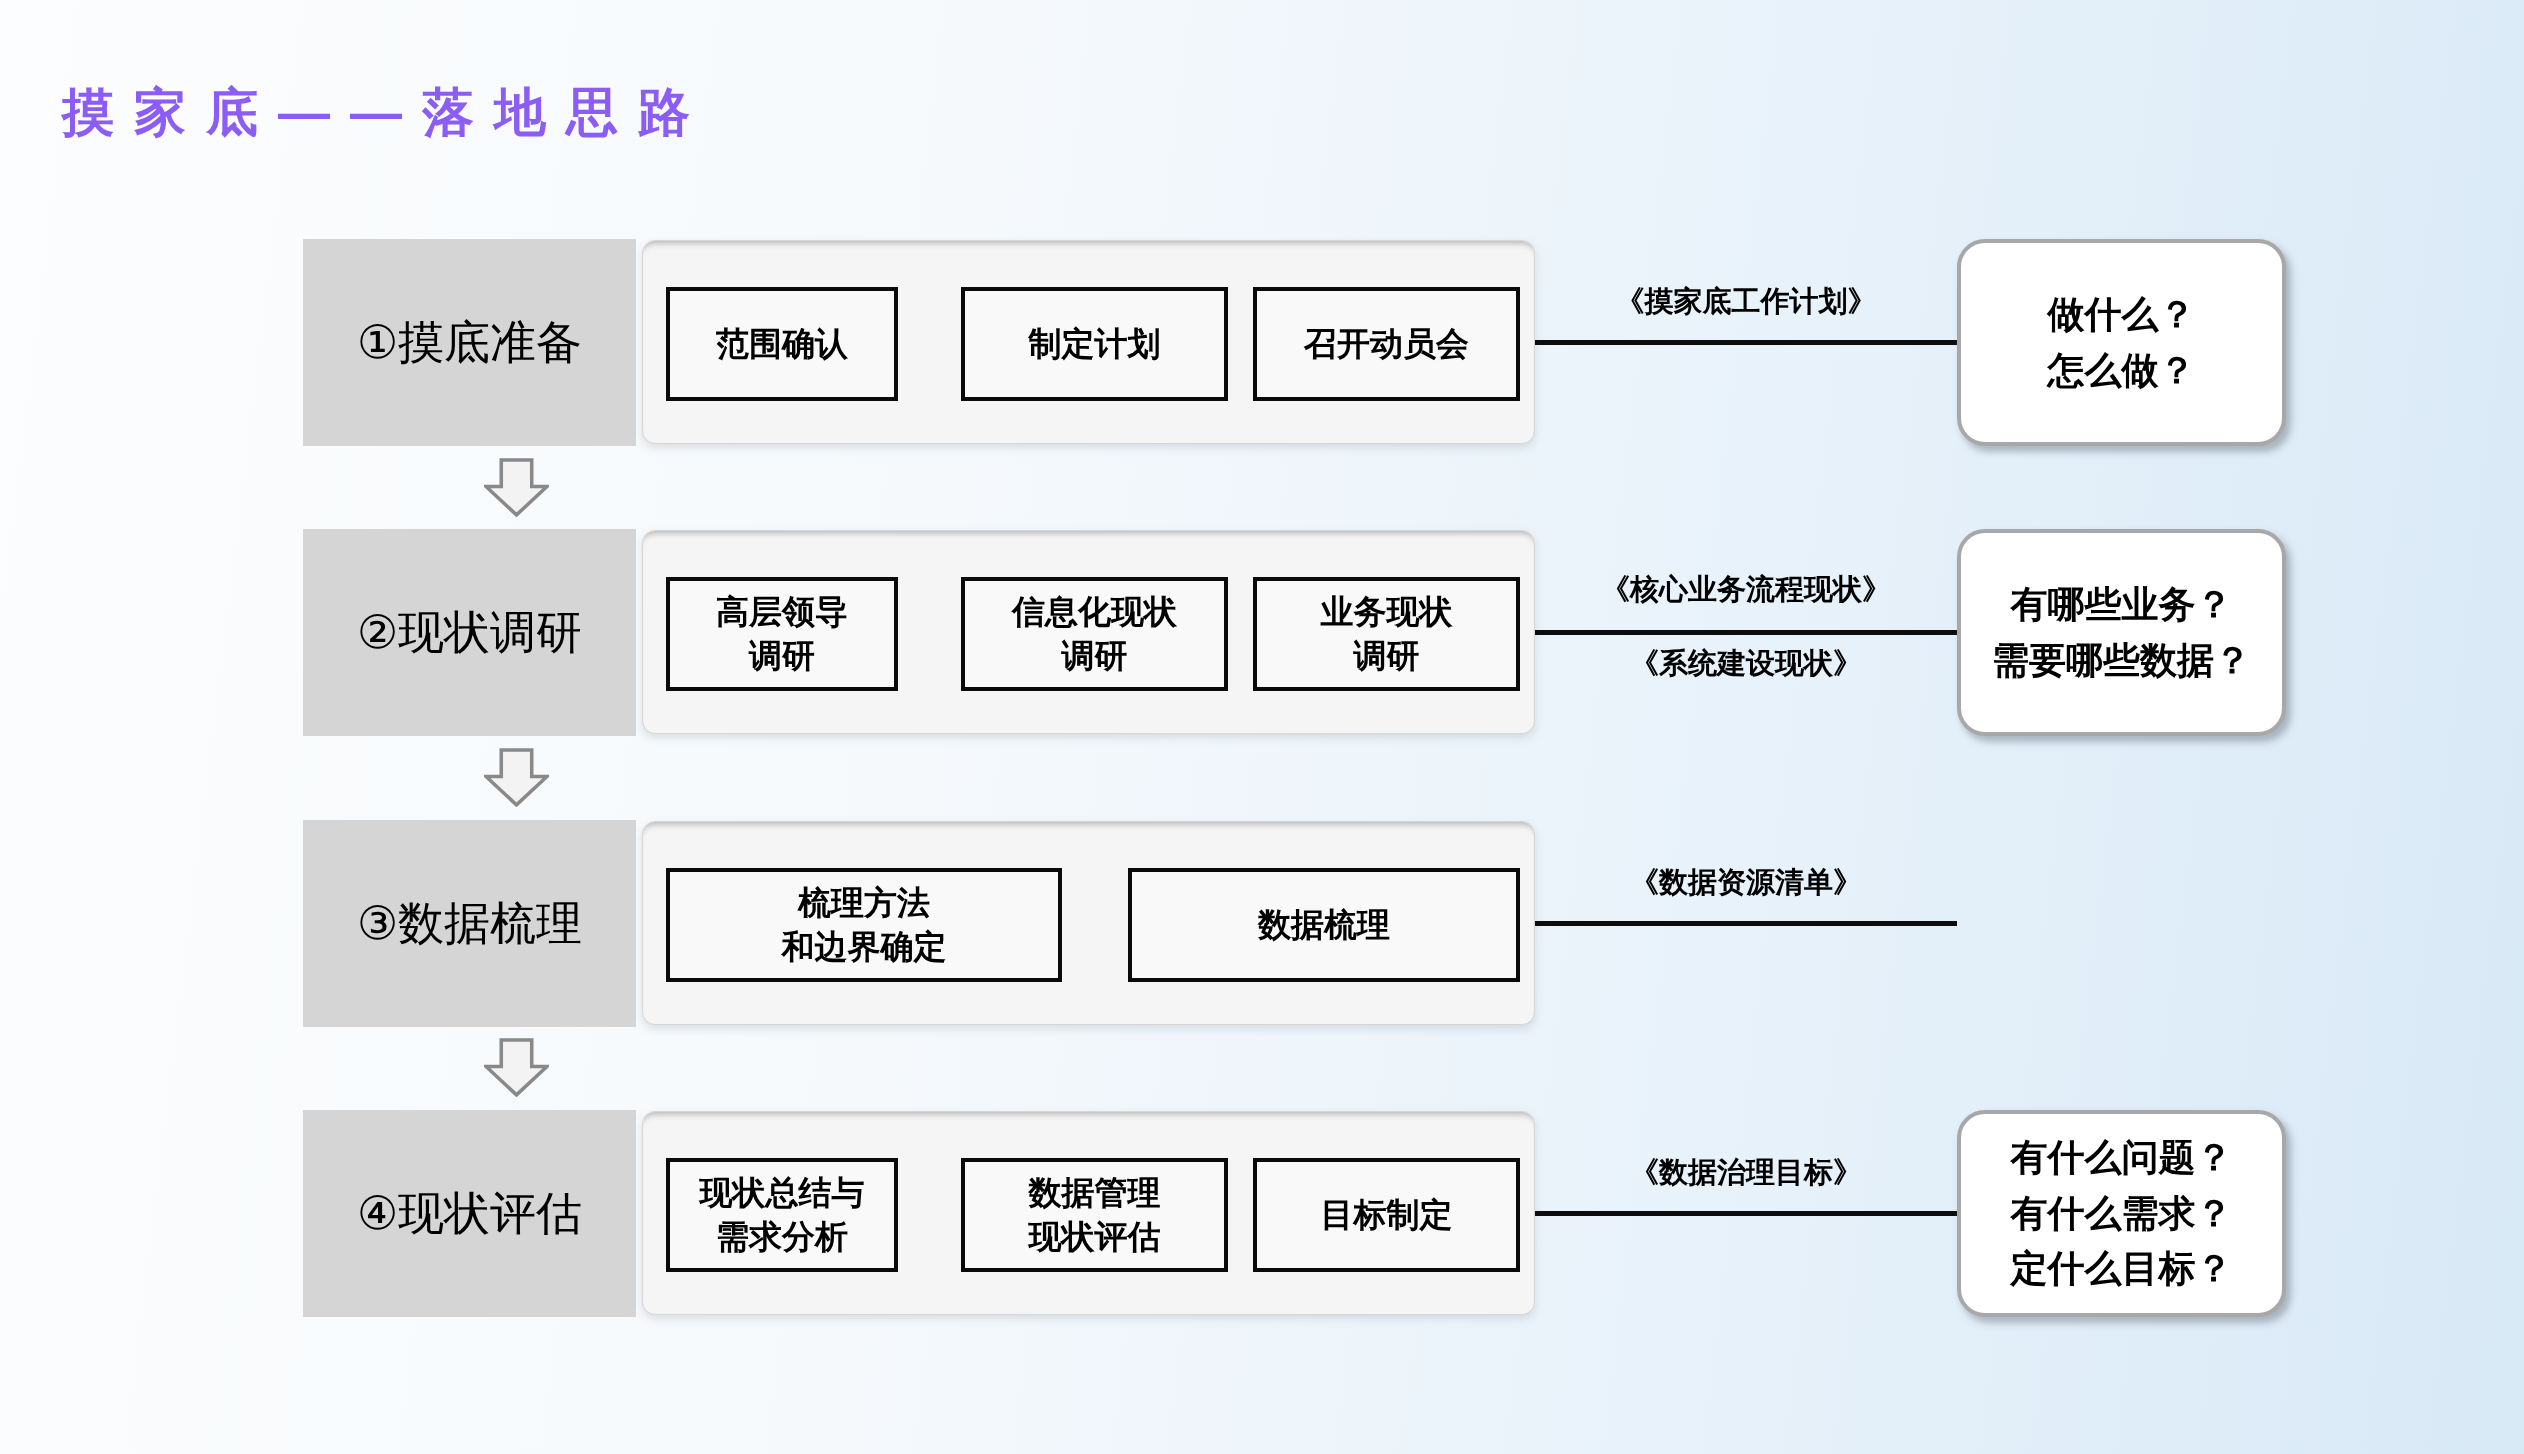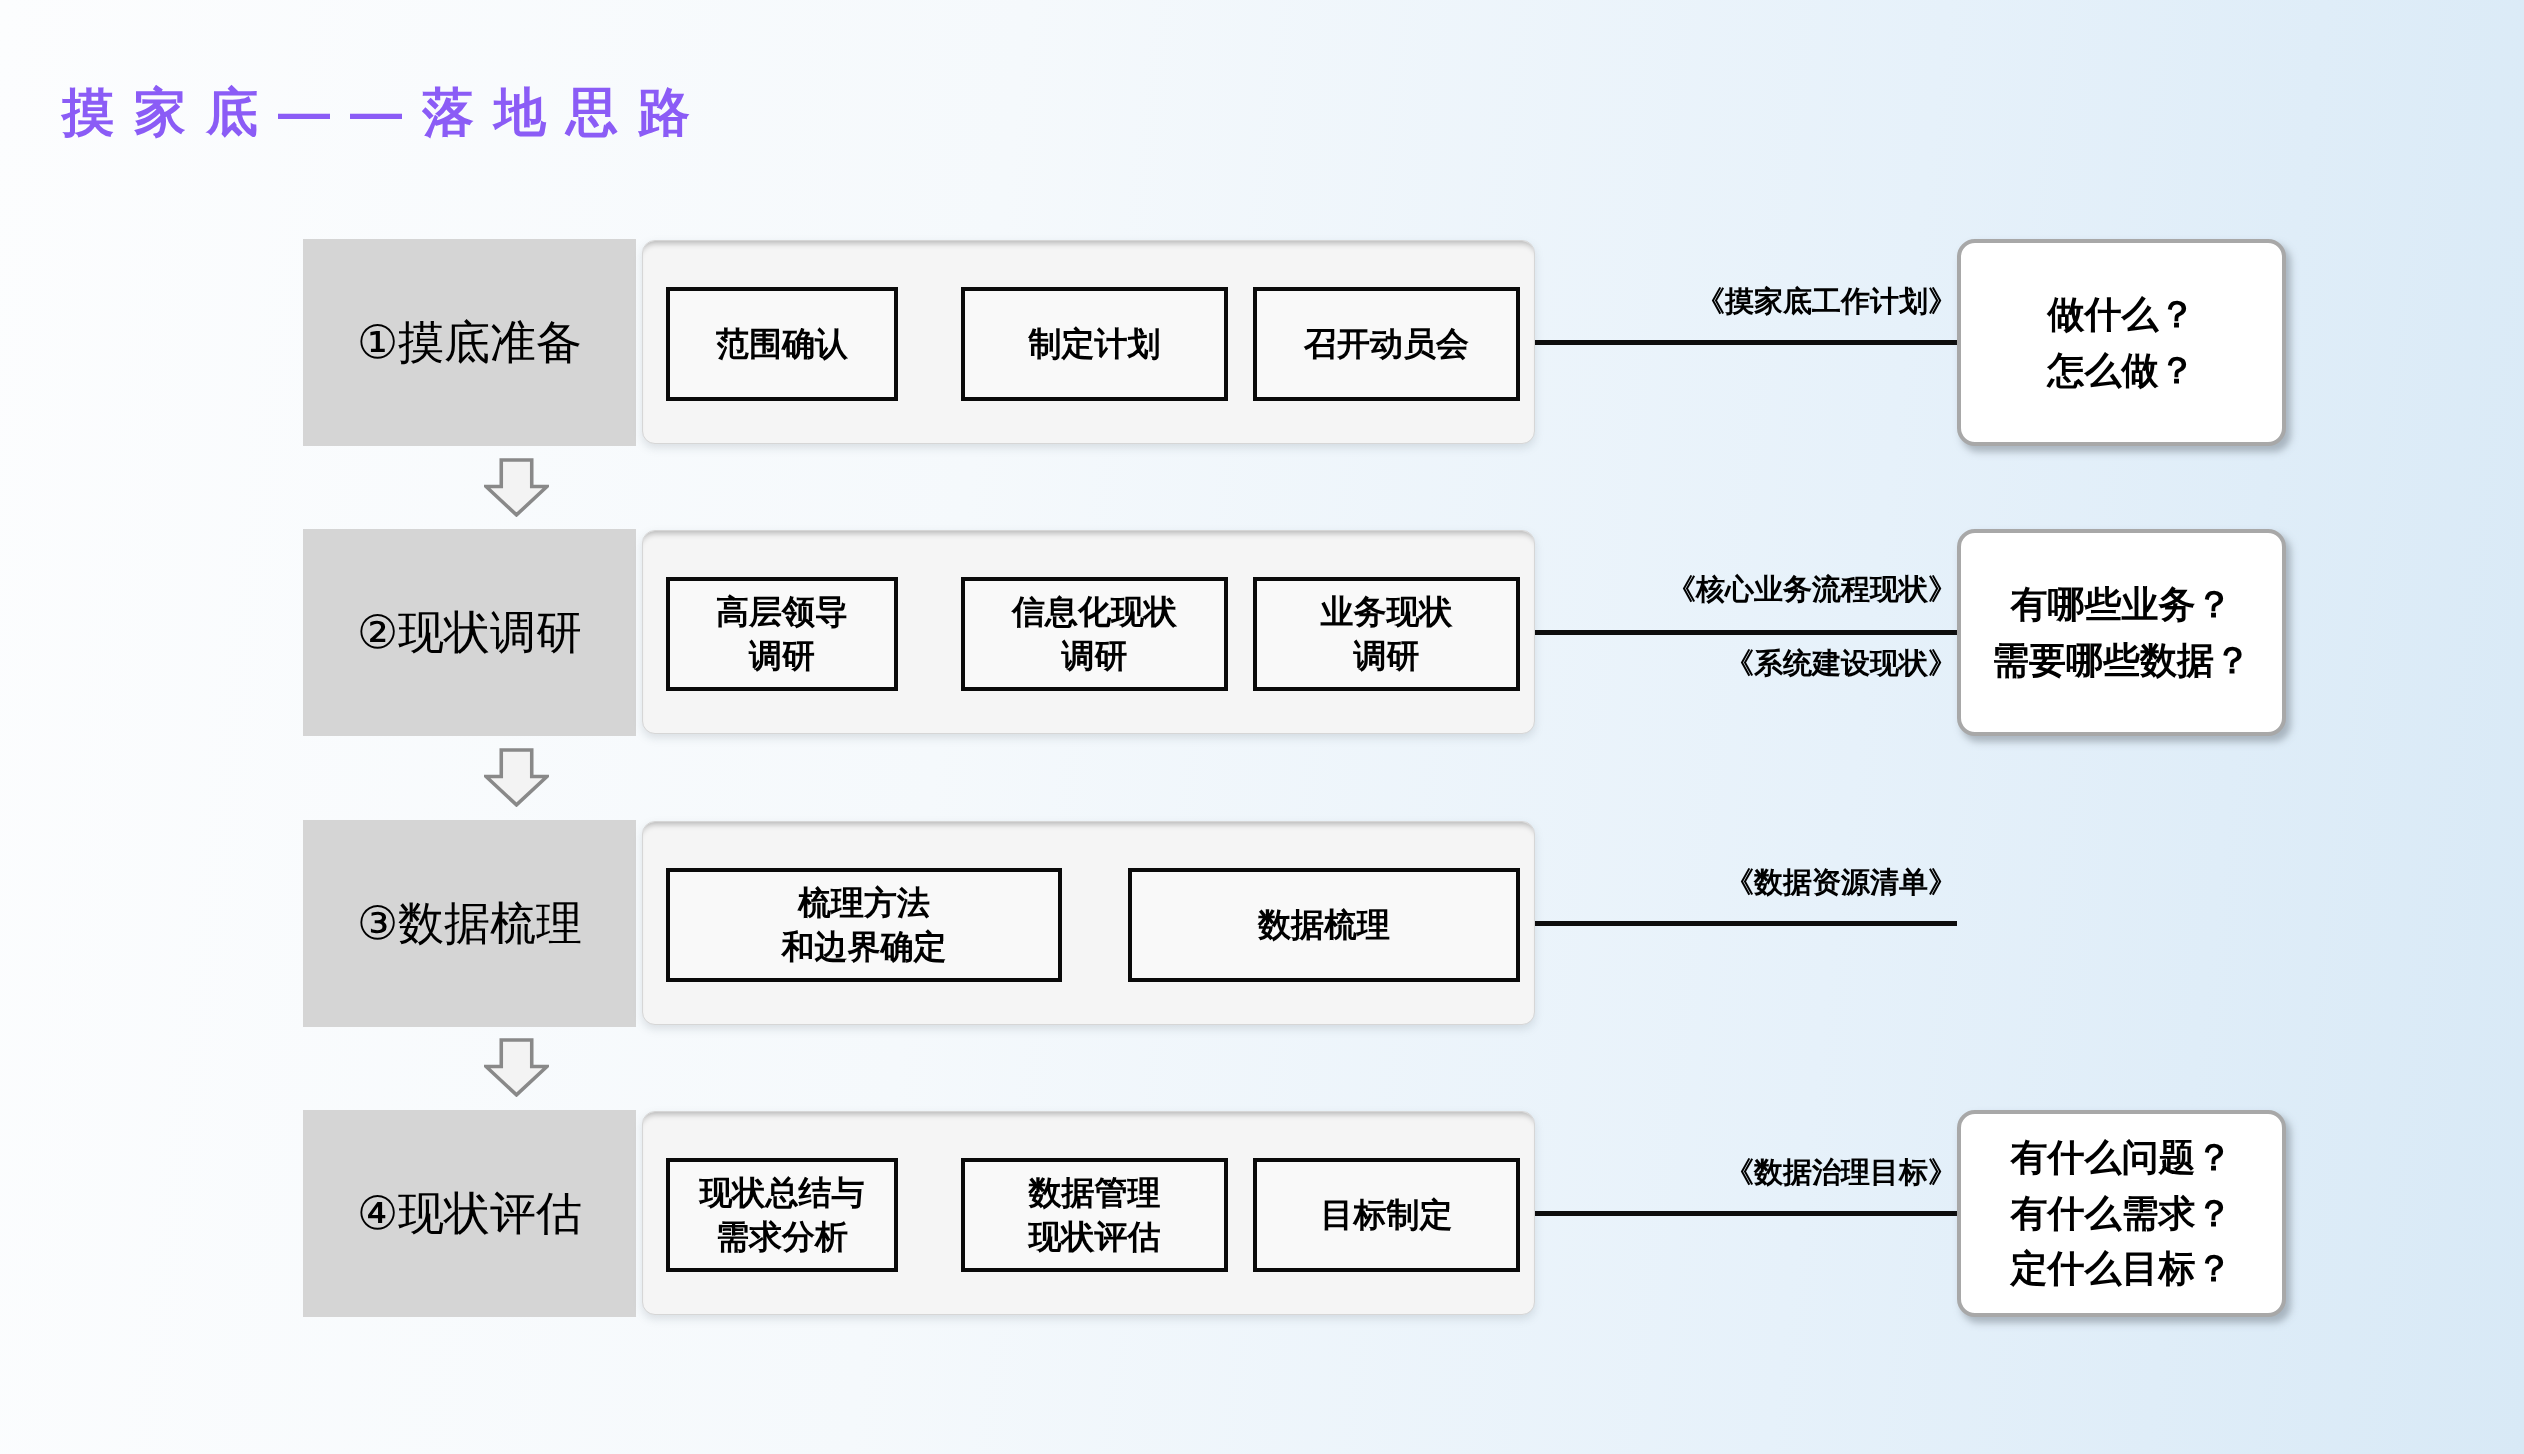--- a/index.html
+++ b/index.html
@@ -28,29 +28,29 @@
   .step{
     position:absolute;top:46px;height:114px;background:#f9f9f9;border:4px solid #0a0a0a;
     box-sizing:border-box;display:flex;flex-direction:column;align-items:center;justify-content:center;
     font-size:33px;font-weight:700;color:#000;line-height:1.32;text-align:center;
   }
   .p0{left:23px;width:232px}.p1{left:318px;width:267px}.p2{left:610px;width:267px}
   .w0{left:23px;width:396px}.w1{left:485px;width:392px}
   .step span{display:block;white-space:nowrap;}
   .connector{position:absolute;left:1535px;top:101px;width:422px;height:5px;background:#0d0d0d;}
   .doc{
-    position:absolute;left:1535px;width:422px;text-align:right;
+    position:absolute;left:1535px;width:422px;text-align:center;
     font-size:29px;font-weight:700;color:#000;white-space:nowrap;
   }
   .doc.single{top:43px}
   .doc.above{top:41px}
   .doc.below{top:115px}
   .qbox{
     position:absolute;left:1957px;top:0;width:329px;height:207px;background:#ffffff;
-    border:4px solid #a8a8a8;border-radius:18px;box-sizing:border-box;
+    border:4px solid #a8a8a8;border-radius:28px;box-sizing:border-box;
     box-shadow:4.5px 5.6px 7.6px rgba(115,125,135,.5);
     display:flex;flex-direction:column;align-items:center;justify-content:center;
     font-size:37px;font-weight:700;color:#000;line-height:1.5;text-align:right;
   }
   .qbox div{white-space:nowrap;}
   .arrow{position:absolute;left:484px;width:65px;height:59px;}
   .a1{top:458px}.a2{top:748px}.a3{top:1038px}
   .arrow polygon{fill:#f3f3f3;stroke:#898989;stroke-width:7;}
 </style>
 </head>

